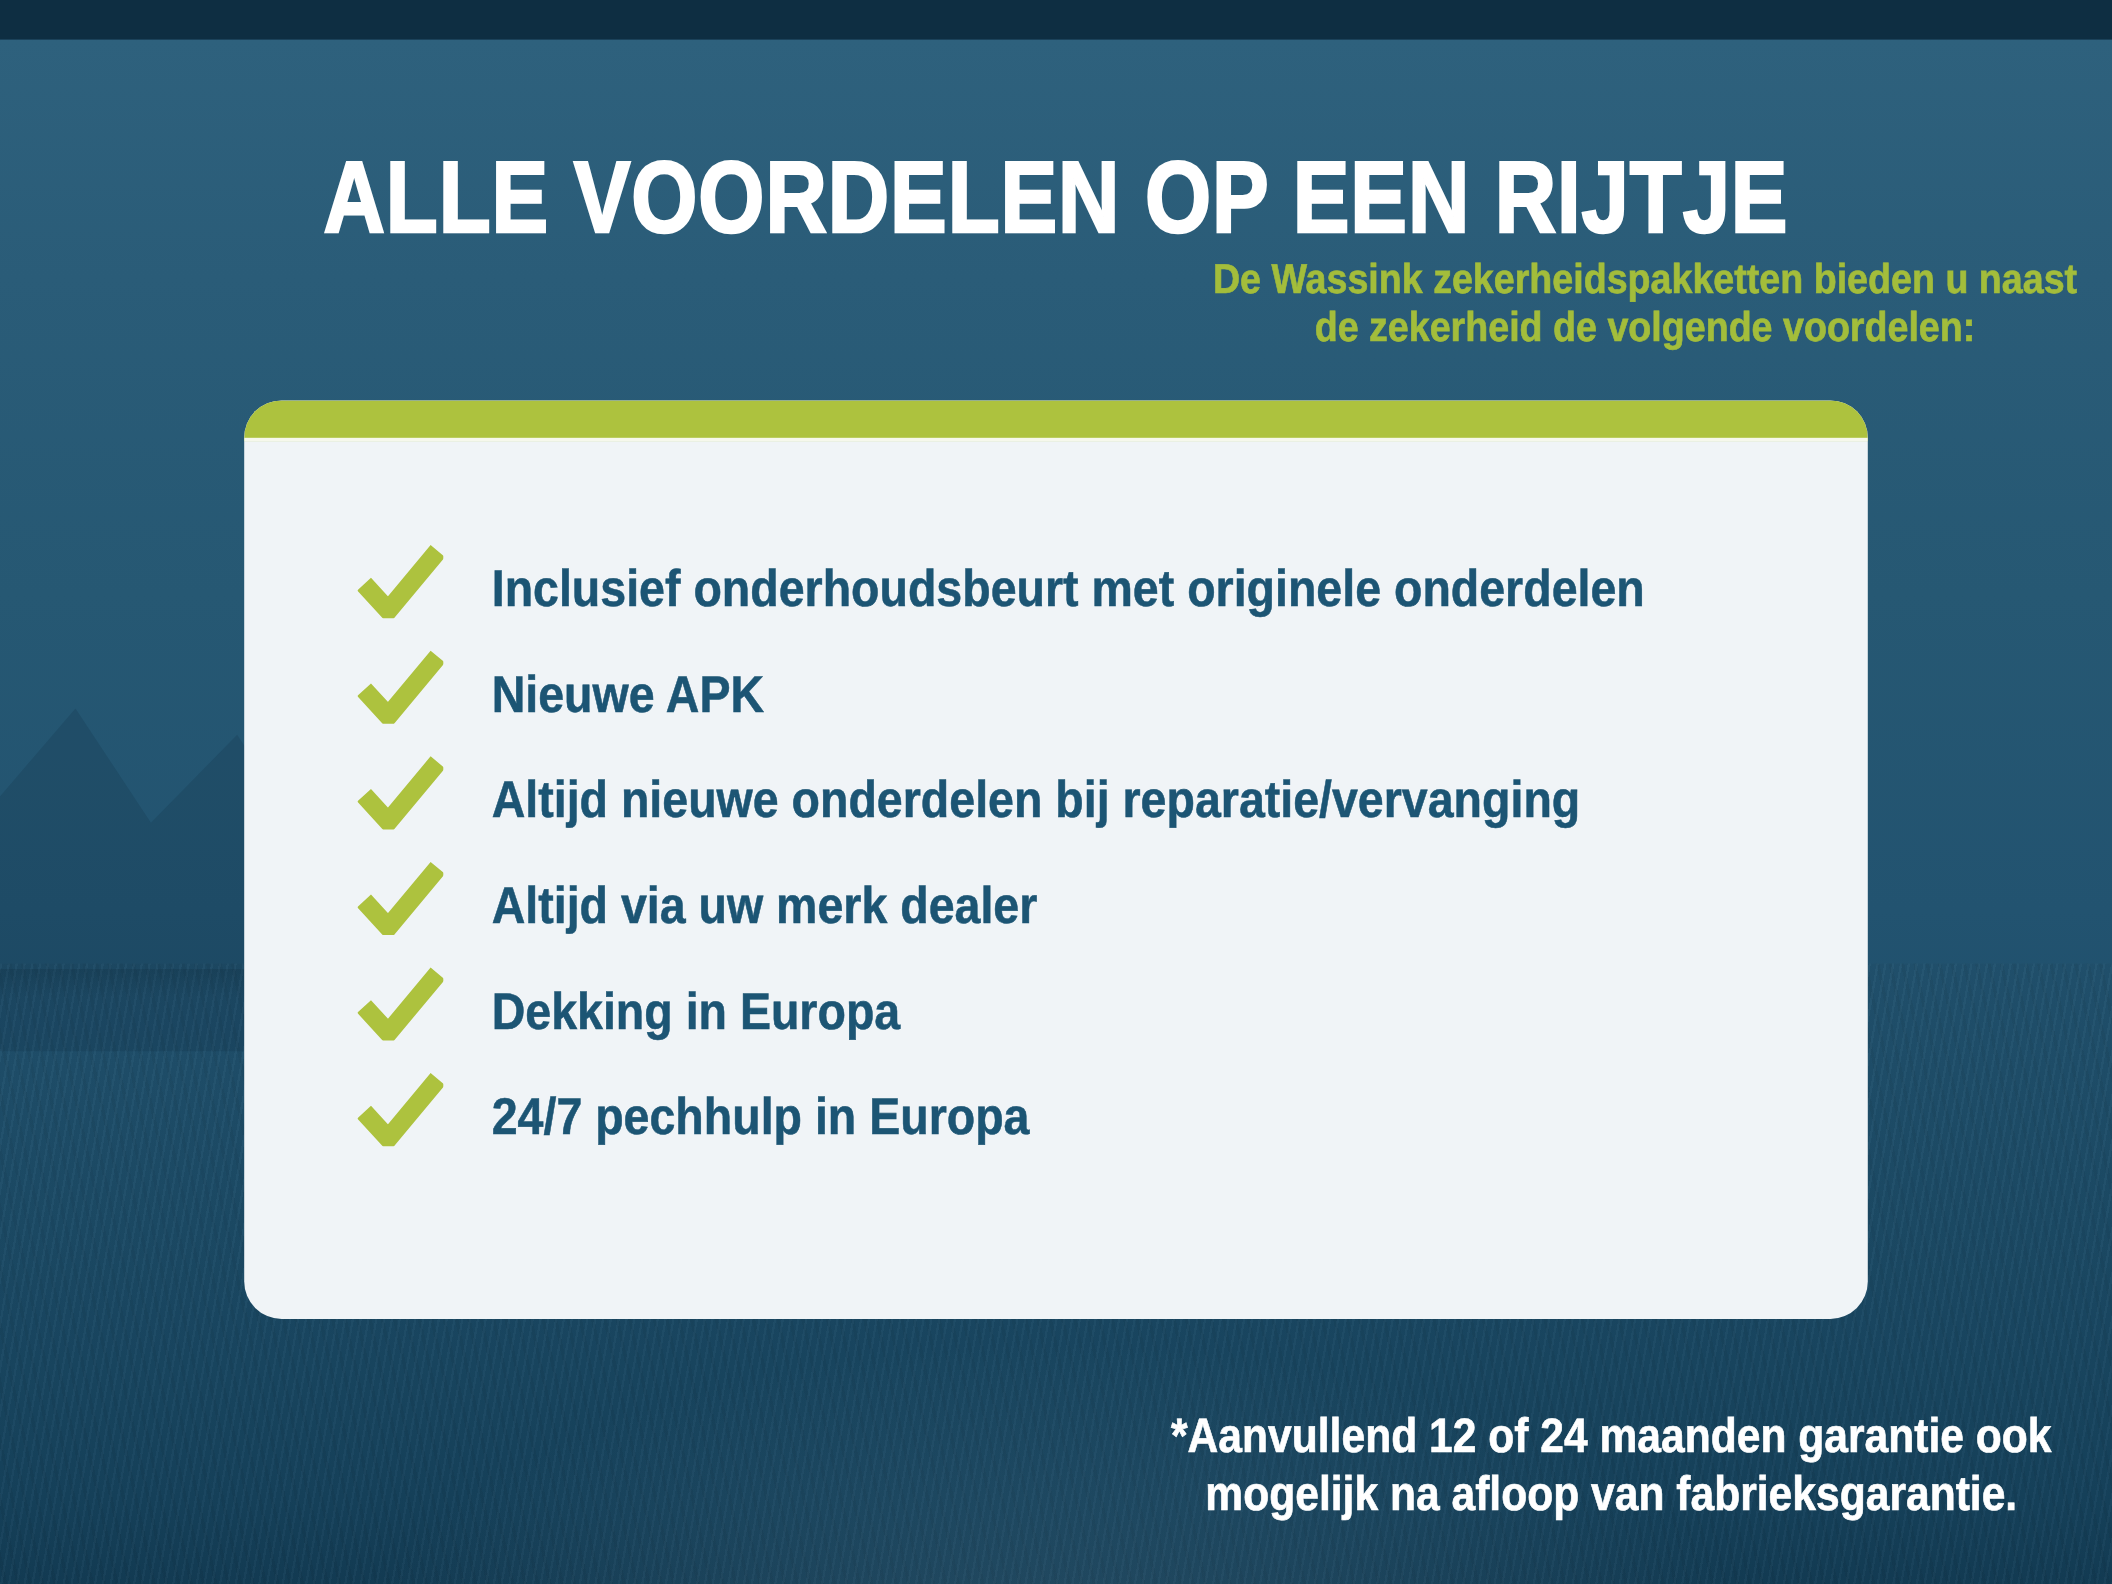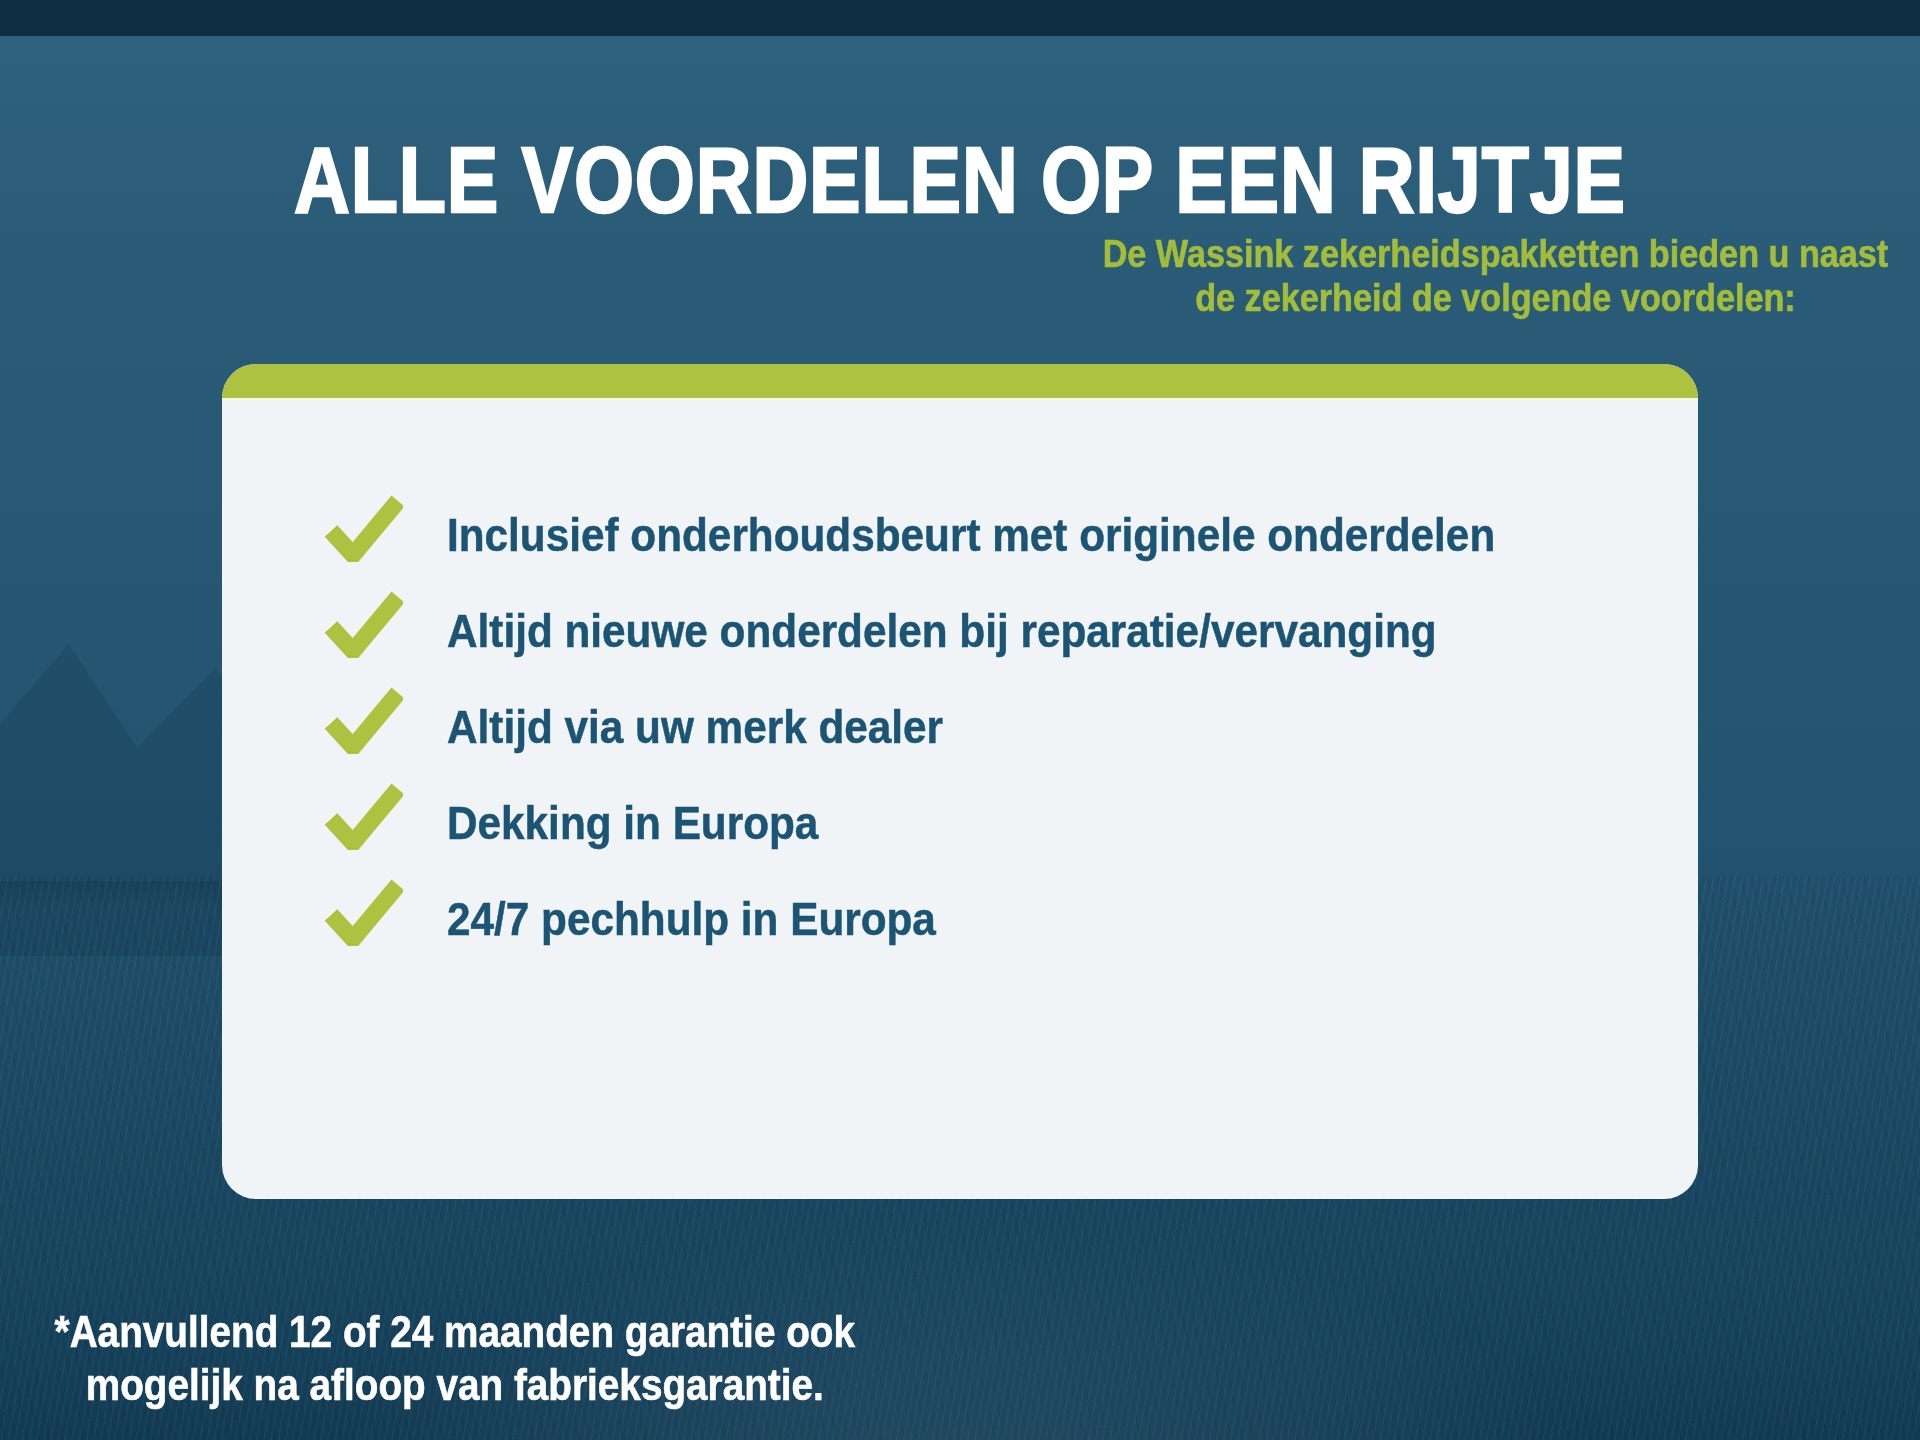--- a/index.html
+++ b/index.html
@@ -60,22 +60,22 @@
   }
   .check{width:78px;height:68px;flex:0 0 78px;display:block;}
   .label{
     margin-left:44px;display:inline-block;
     color:#1c5574;font-weight:700;font-size:47px;white-space:nowrap;
     transform:scaleX(.9);transform-origin:0 50%;
     -webkit-text-stroke:.5px #1c5574;
   }
 
   .footnote{
-    position:absolute;top:1270px;left:0;width:100%;
-    display:flex;justify-content:flex-start;
+    position:absolute;top:1244px;left:0;width:100%;
+    display:flex;justify-content:flex-end;
   }
   .footnote-inner{
     display:inline-block;transform:scaleX(.88);transform-origin:50% 0;
     color:#ffffff;font-weight:700;font-size:44px;line-height:1.2;text-align:center;
     -webkit-text-stroke:.6px #ffffff;
   }
 </style>
 </head>
 <body>
 
@@ -99,20 +99,26 @@
     <div class="card-accent"></div>
     <div class="card-body">
 
       <div class="row">
         <svg class="check" viewBox="0 0 78 68">
             <path d="M6 37 L28 61 L73 7" fill="none" stroke="#adc23e" stroke-width="17" stroke-linecap="butt" stroke-linejoin="miter"></path>
           </svg>
         <span class="label">Inclusief onderhoudsbeurt met originele onderdelen</span>
       </div>
 
+      <div class="row">
+        <svg class="check" viewBox="0 0 78 68">
+            <path d="M6 37 L28 61 L73 7" fill="none" stroke="#adc23e" stroke-width="17" stroke-linecap="butt" stroke-linejoin="miter"></path>
+          </svg>
+        <span class="label">Nieuwe APK</span>
+      </div>
 
       <div class="row">
         <svg class="check" viewBox="0 0 78 68">
             <path d="M6 37 L28 61 L73 7" fill="none" stroke="#adc23e" stroke-width="17" stroke-linecap="butt" stroke-linejoin="miter"></path>
           </svg>
         <span class="label">Altijd nieuwe onderdelen bij reparatie/vervanging</span>
       </div>
 
       <div class="row">
         <svg class="check" viewBox="0 0 78 68">

